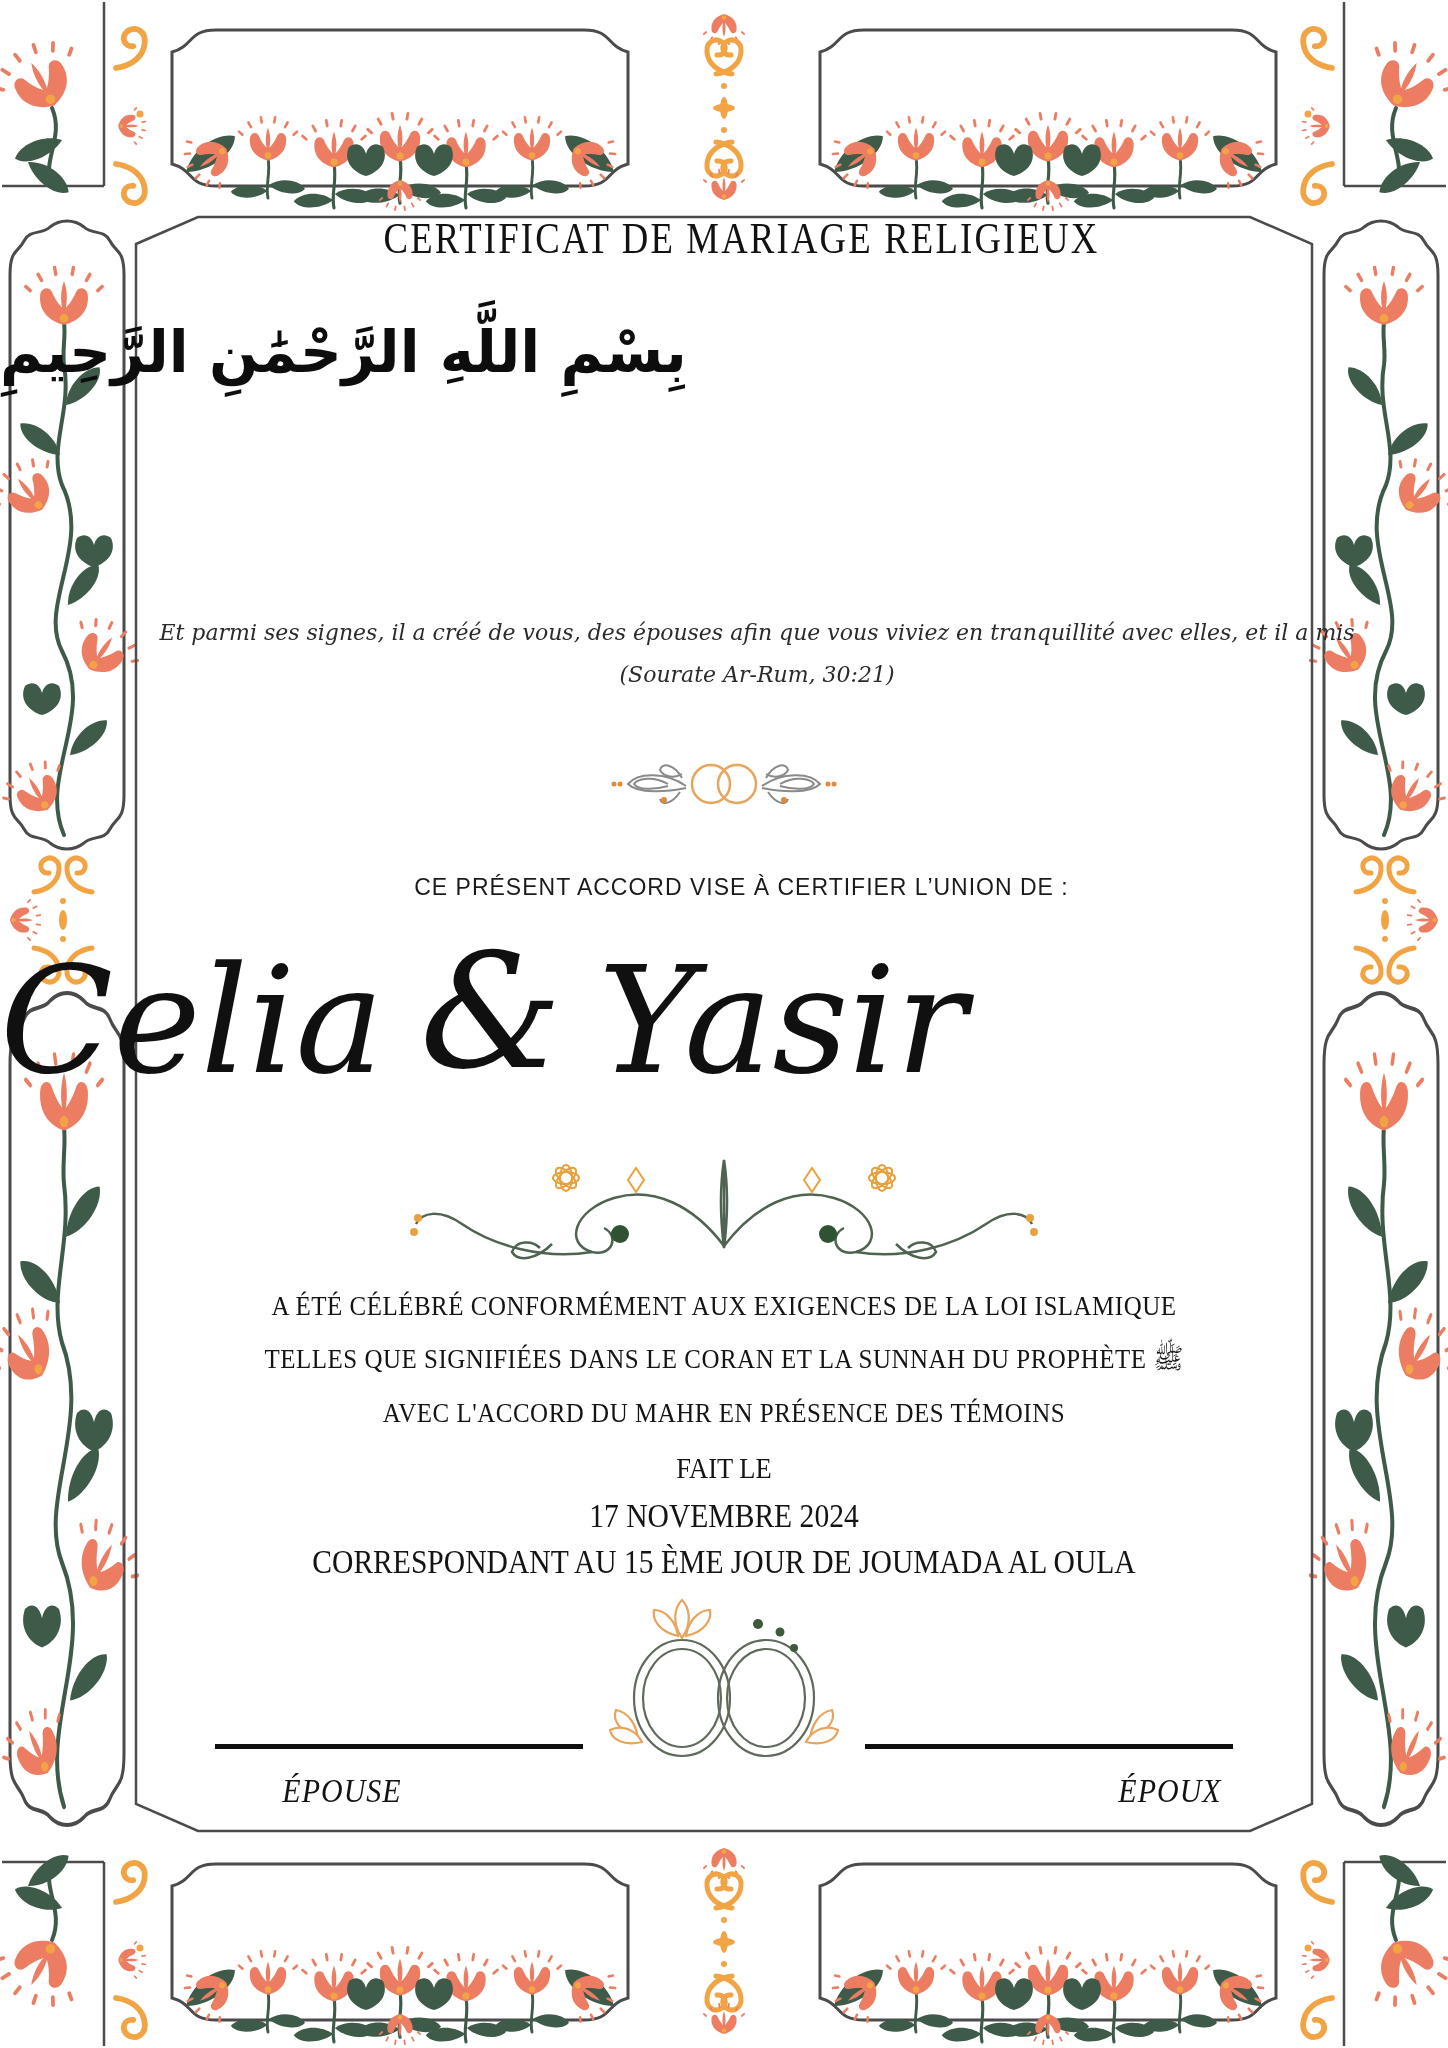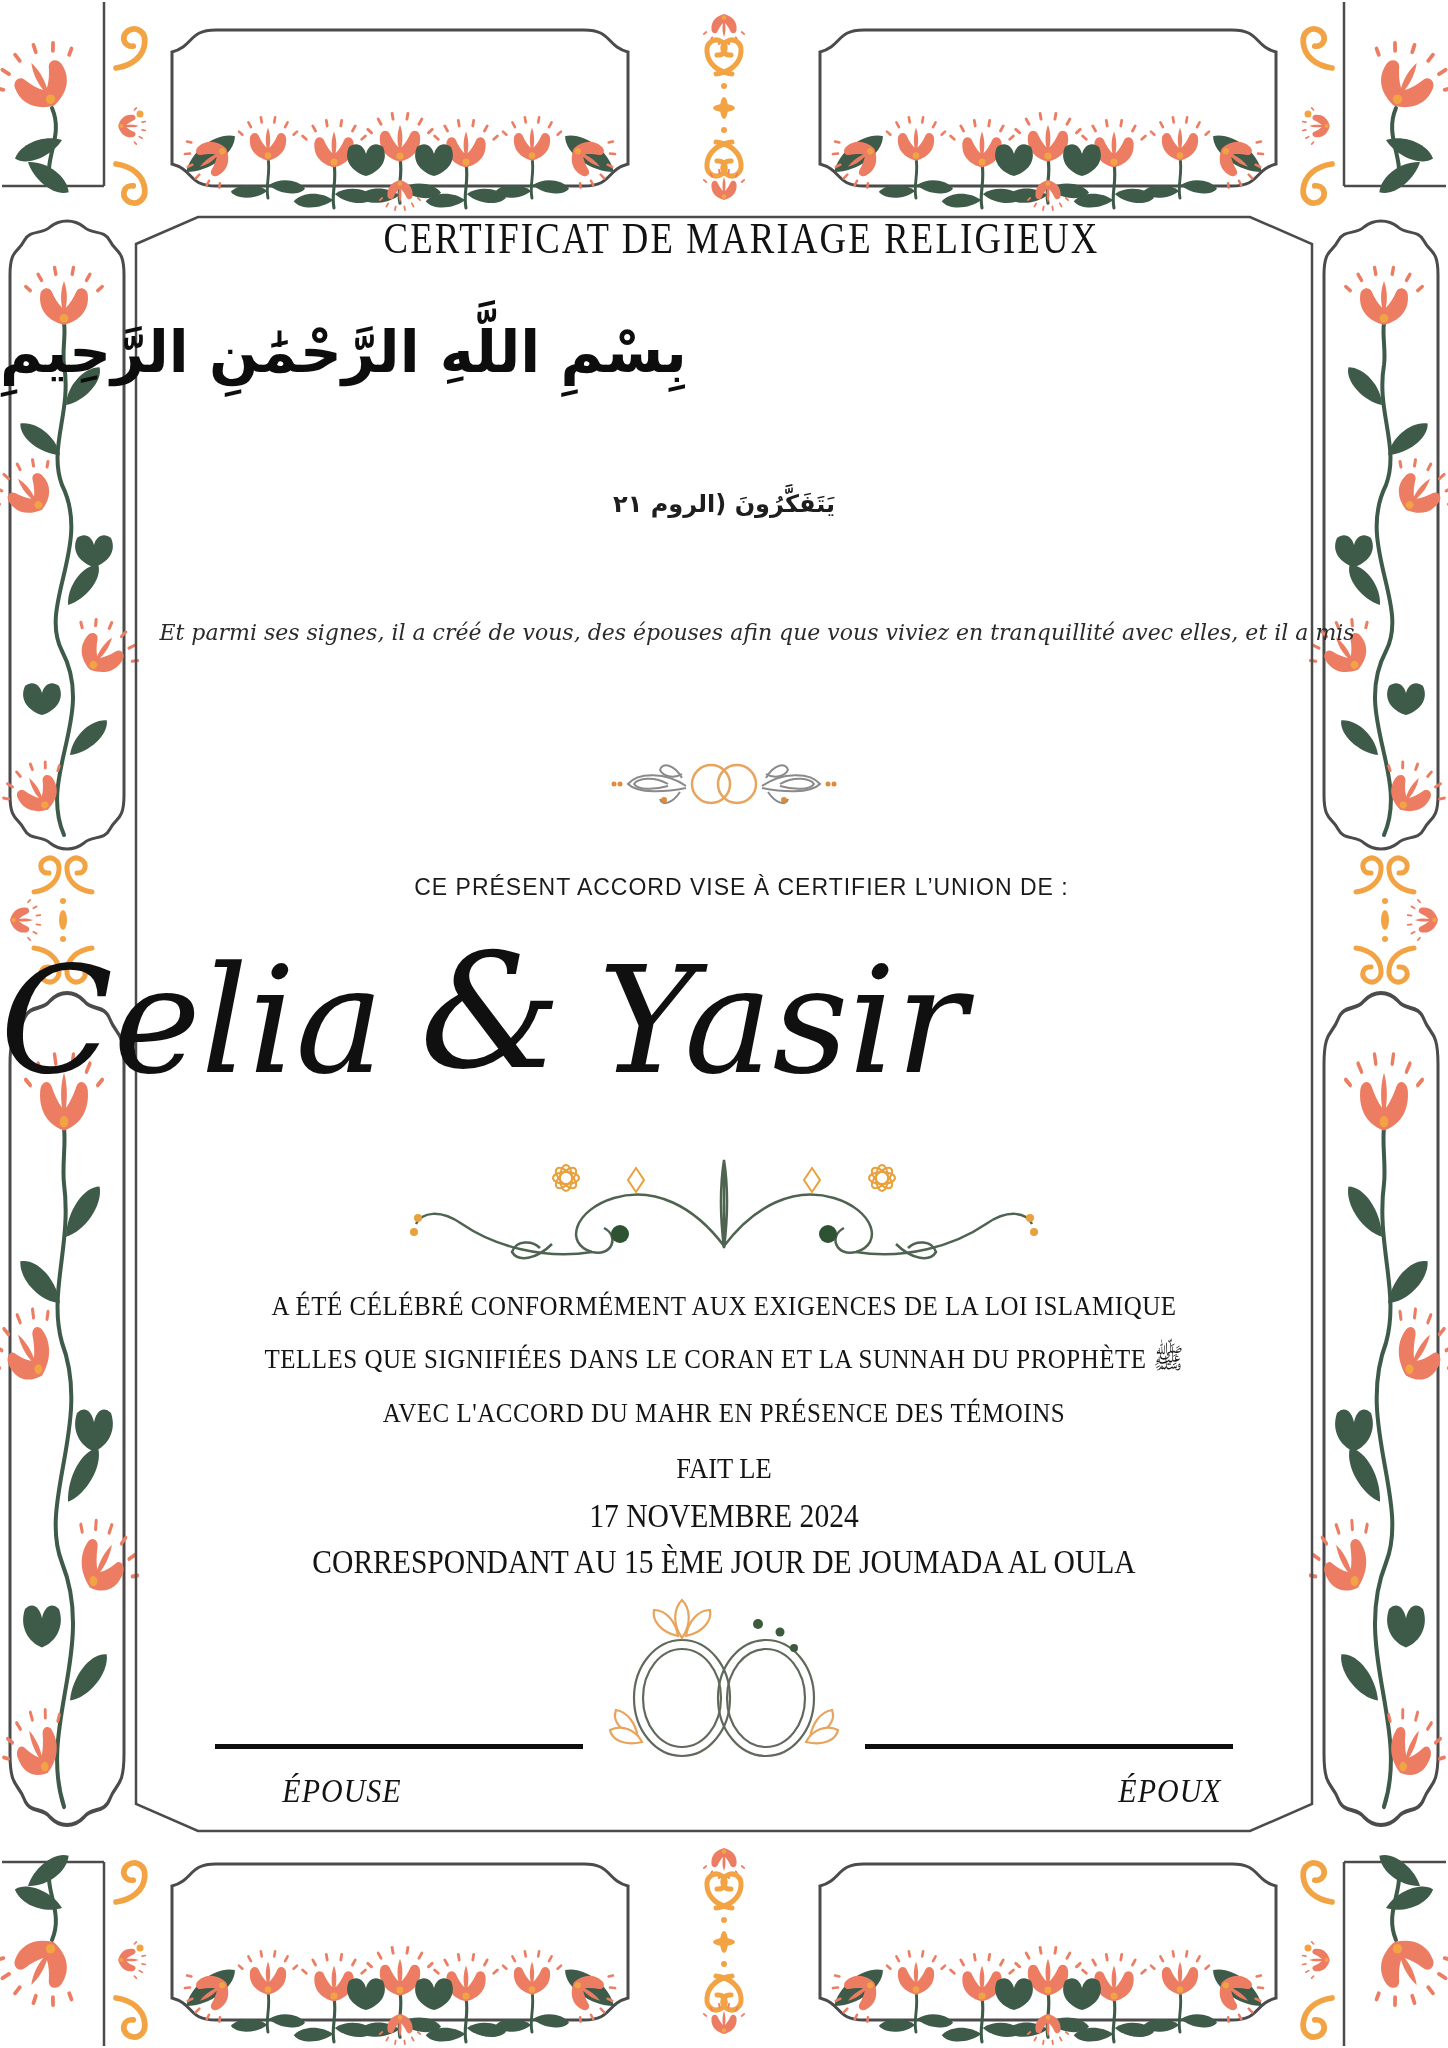--- a/index.html
+++ b/index.html
@@ -162,25 +162,25 @@
       <use href="#vstrip" transform="translate(1448,0) scale(-1,1)"></use>
     </g>
     <path d="M136,244 L198,217 H1250 L1312,244 V1804 L1250,1831 H198 L136,1804 Z" fill="none" stroke="#4B4B4B" stroke-width="2.5"></path>
   </svg>
 
   <div class="abs title">CERTIFICAT DE MARIAGE RELIGIEUX</div>
 
   <div class="abs basmala">بِسْمِ اللَّهِ الرَّحْمَٰنِ الرَّحِيمِ</div>
 
   <div class="abs verse">
-    <div>يَتَفَكَّرُونَ (الروم ٢١</div>
   </div>
 
   <div class="abs translation">
     <div>Et parmi ses signes, il a créé de vous, des épouses afin que vous viviez en tranquillité avec elles, et il a mis</div>
+    <div class="src">(Sourate Ar-Rum, 30:21)</div>
   </div>
 
   <svg class="abs" style="top:748px;left:584px;" width="280" height="76" viewBox="-140 -38 280 76">
     <g stroke="#8a8a8a" fill="none" stroke-width="2">
       <path d="M-38,0 C-58,-14 -86,-14 -96,-2 C-86,8 -58,6 -38,2"></path>
       <path d="M-56,-2 C-70,-10 -86,-8 -90,-2 C-86,4 -70,4 -56,0"></path>
       <path d="M-42,-8 C-50,-22 -62,-24 -64,-16 C-60,-8 -48,-8 -42,-12"></path>
       <path d="M-44,6 C-52,18 -62,20 -64,13"></path>
       <path d="M38,0 C58,-14 86,-14 96,-2 C86,8 58,6 38,2" transform="scale(1,1)"></path>
       <path d="M56,-2 C70,-10 86,-8 90,-2 C86,4 70,4 56,0"></path>

